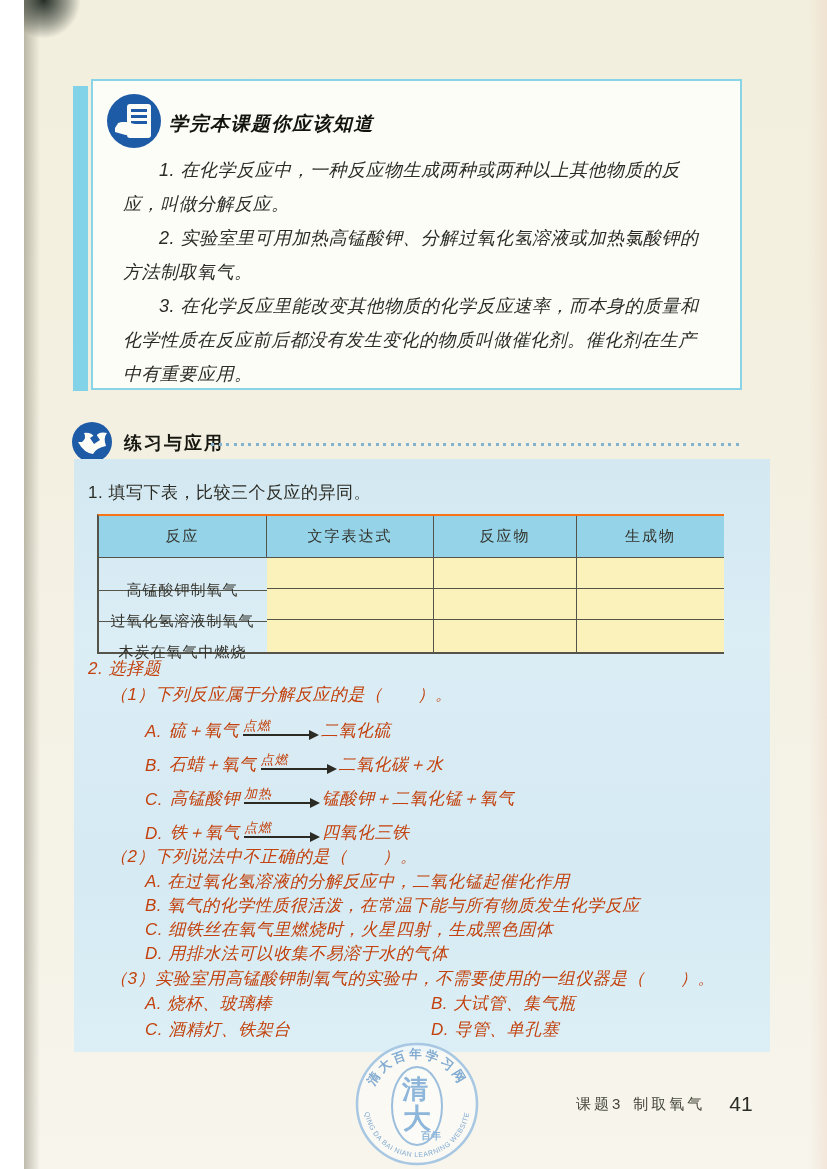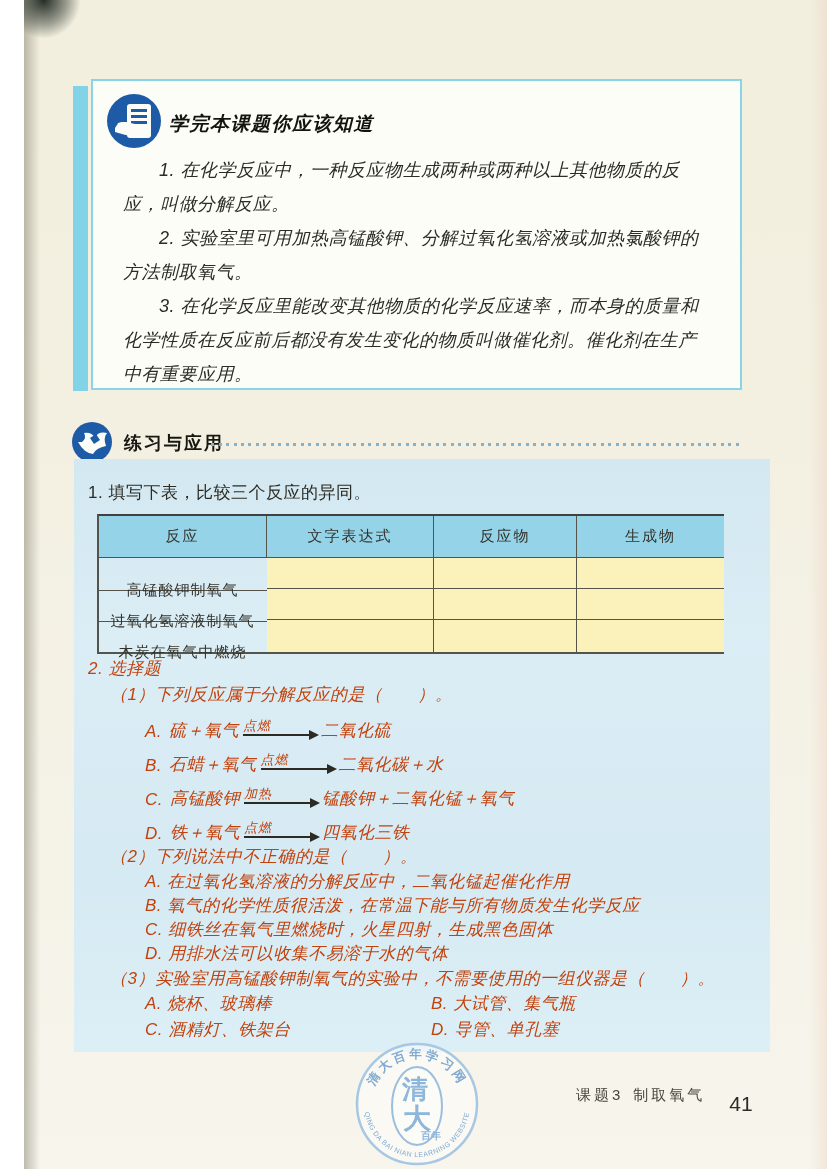--- a/index.html
+++ b/index.html
@@ -55,21 +55,21 @@
   .blue-panel {
     position:absolute; left:74px; top:459px; width:696px; height:593px;
     background:linear-gradient(180deg,#d3e8f1 0%,#dbedf5 30%,#d6eaf3 70%,#dceff6 100%);
   }
   .q1-text { position:absolute; left:88px; top:481px; font-size:17px; letter-spacing:0.5px; color:#2b2b24; }
 
   
   .cmp-table {
     position:absolute; left:97px; top:514px;
     display:grid; grid-template-columns:168px 167px 143px 147px; grid-template-rows:42px 31px 31px 32px;
-    border-top:2px solid #404040; border-left:2px solid #54544a; border-bottom:2px solid #54544a;
+    border-top:2px solid #f97316; border-left:2px solid #54544a; border-bottom:2px solid #54544a;
     box-sizing:border-box;
   }
   .cmp-cell {
     border-right:1px solid #54544a; border-bottom:1px solid #54544a;
     display:flex; align-items:center; justify-content:center;
     font-size:15px; color:#33332c; letter-spacing:2px;
   }
   .cmp-cell.col-last { border-right:none; }
   .cmp-cell.row-last { border-bottom:none; }
   .cmp-head { background:#95d3e8; }
@@ -92,21 +92,21 @@
     border-left:10px solid #2b2b24; border-top:5px solid transparent; border-bottom:5px solid transparent;
   }
   .simple-opt { height:24px; line-height:24px; padding-left:57px; }
   .two-col-opts { display:grid; grid-template-columns:286px auto; padding-left:57px; }
   .two-col-opts .cell { height:26px; line-height:26px; }
 
   
   .watermark { position:absolute; left:347px; top:1032px; width:140px; height:148px; }
 
   
-  .footer { position:absolute; left:576px; top:1086px; display:flex; }
+  .footer { position:absolute; left:576px; top:1086px; display:flex; align-items:flex-end; }
   .footer .lesson { font-size:15px; color:#46463c; letter-spacing:3px; }
   .footer .ftitle { font-size:15px; color:#46463c; letter-spacing:3px; margin-left:10px; }
   .footer .pagenum { font-size:21px; color:#2c2c26; margin-left:24px; line-height:20px;margin-top:8px; }
 </style>
 </head>
 <body>
 
 <div class="screen">
 
   <div class="book-page"></div>

